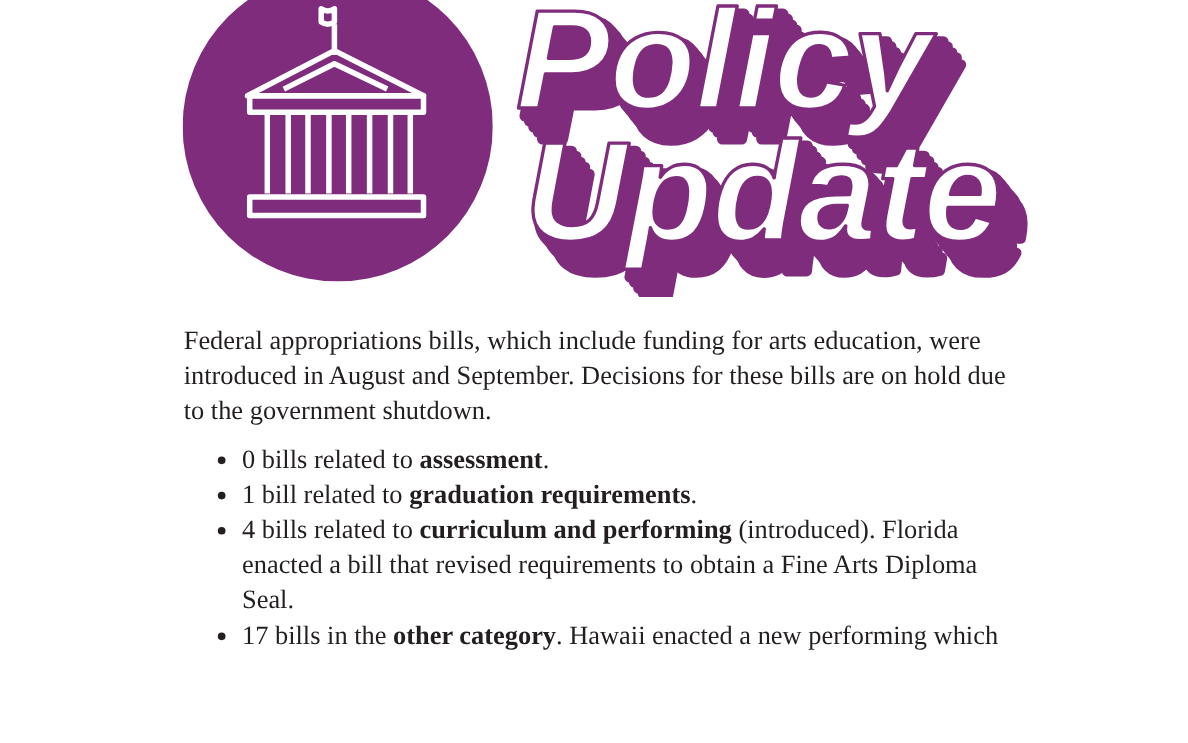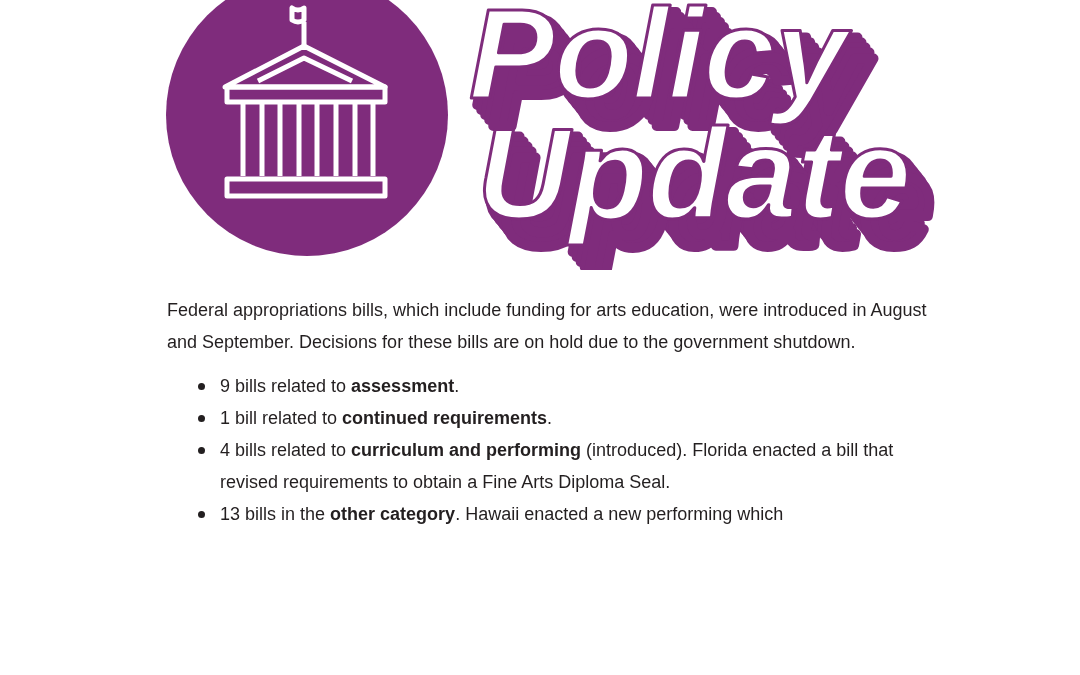--- a/index.html
+++ b/index.html
@@ -1,21 +1,21 @@
 <!DOCTYPE html>
 <html><head>
 <meta charset="utf-8">
 <style>
   html, body { margin:0; padding:0; background:#ffffff; }
   body { width:1080px; height:675px; overflow:hidden; position:relative; font-family:"Liberation Sans", sans-serif; color:#231f20; }
   .header { position:absolute; left:0; top:0; width:909px; height:270px; }
   .circle { position:absolute; left:166px; top:-26px; width:282px; height:282px; border-radius:50%; }
   .circle svg { position:absolute; left:0; top:0; }
   .title { position:absolute; left:455px; top:-40px; width:480px; height:310px; }
-  .content { position:absolute; left:167px; top:294px; width:760px; font-size:18px; line-height:32px; color:#231f20; }
+  .content { position:absolute; left:167px; top:294px; width:760px; font-size:24px; line-height:32px; color:#231f20;font-family:Liberation Serif, serif; }
   .content p { margin:0 0 12px 0; }
   .content ul { margin:8px 0 0 0; padding:0 0 0 53px; list-style:none; }
   .content li { position:relative; margin:0; }
   .content li::before { content:""; position:absolute; left:-22px; top:13px; width:7px; height:7px; border-radius:50%; background:#231f20; }
   b { font-weight:700;text-align:right; }
 </style>
 </head>
 <body>
 
 <div class="header">
@@ -60,18 +60,18 @@
           <text x="22" y="258">Update</text>
         </g>
       </g>
     </svg>
   </div>
 </div>
 
 <div class="content">
   <p>Federal appropriations bills, which include funding for arts education, were introduced in August and September. Decisions for these bills are on hold due to the government shutdown.</p>
   <ul>
-    <li><span>9 bills related to </span><b>assessment</b><span>.</span></li>
-    <li><span>1 bill related to </span><b>continued requirements</b><span>.</span></li>
+    <li><span>0 bills related to </span><b>assessment</b><span>.</span></li>
+    <li><span>1 bill related to </span><b>graduation requirements</b><span>.</span></li>
     <li><span>4 bills related to </span><b>curriculum and performing</b><span> (introduced). Florida enacted a bill that revised requirements to obtain a Fine Arts Diploma Seal.</span></li>
-    <li><span>13 bills in the </span><b>other category</b><span>. Hawaii enacted a new performing which</span></li>
+    <li><span>17 bills in the </span><b>other category</b><span>. Hawaii enacted a new performing which</span></li>
   </ul>
 </div>
 
 </body></html>

